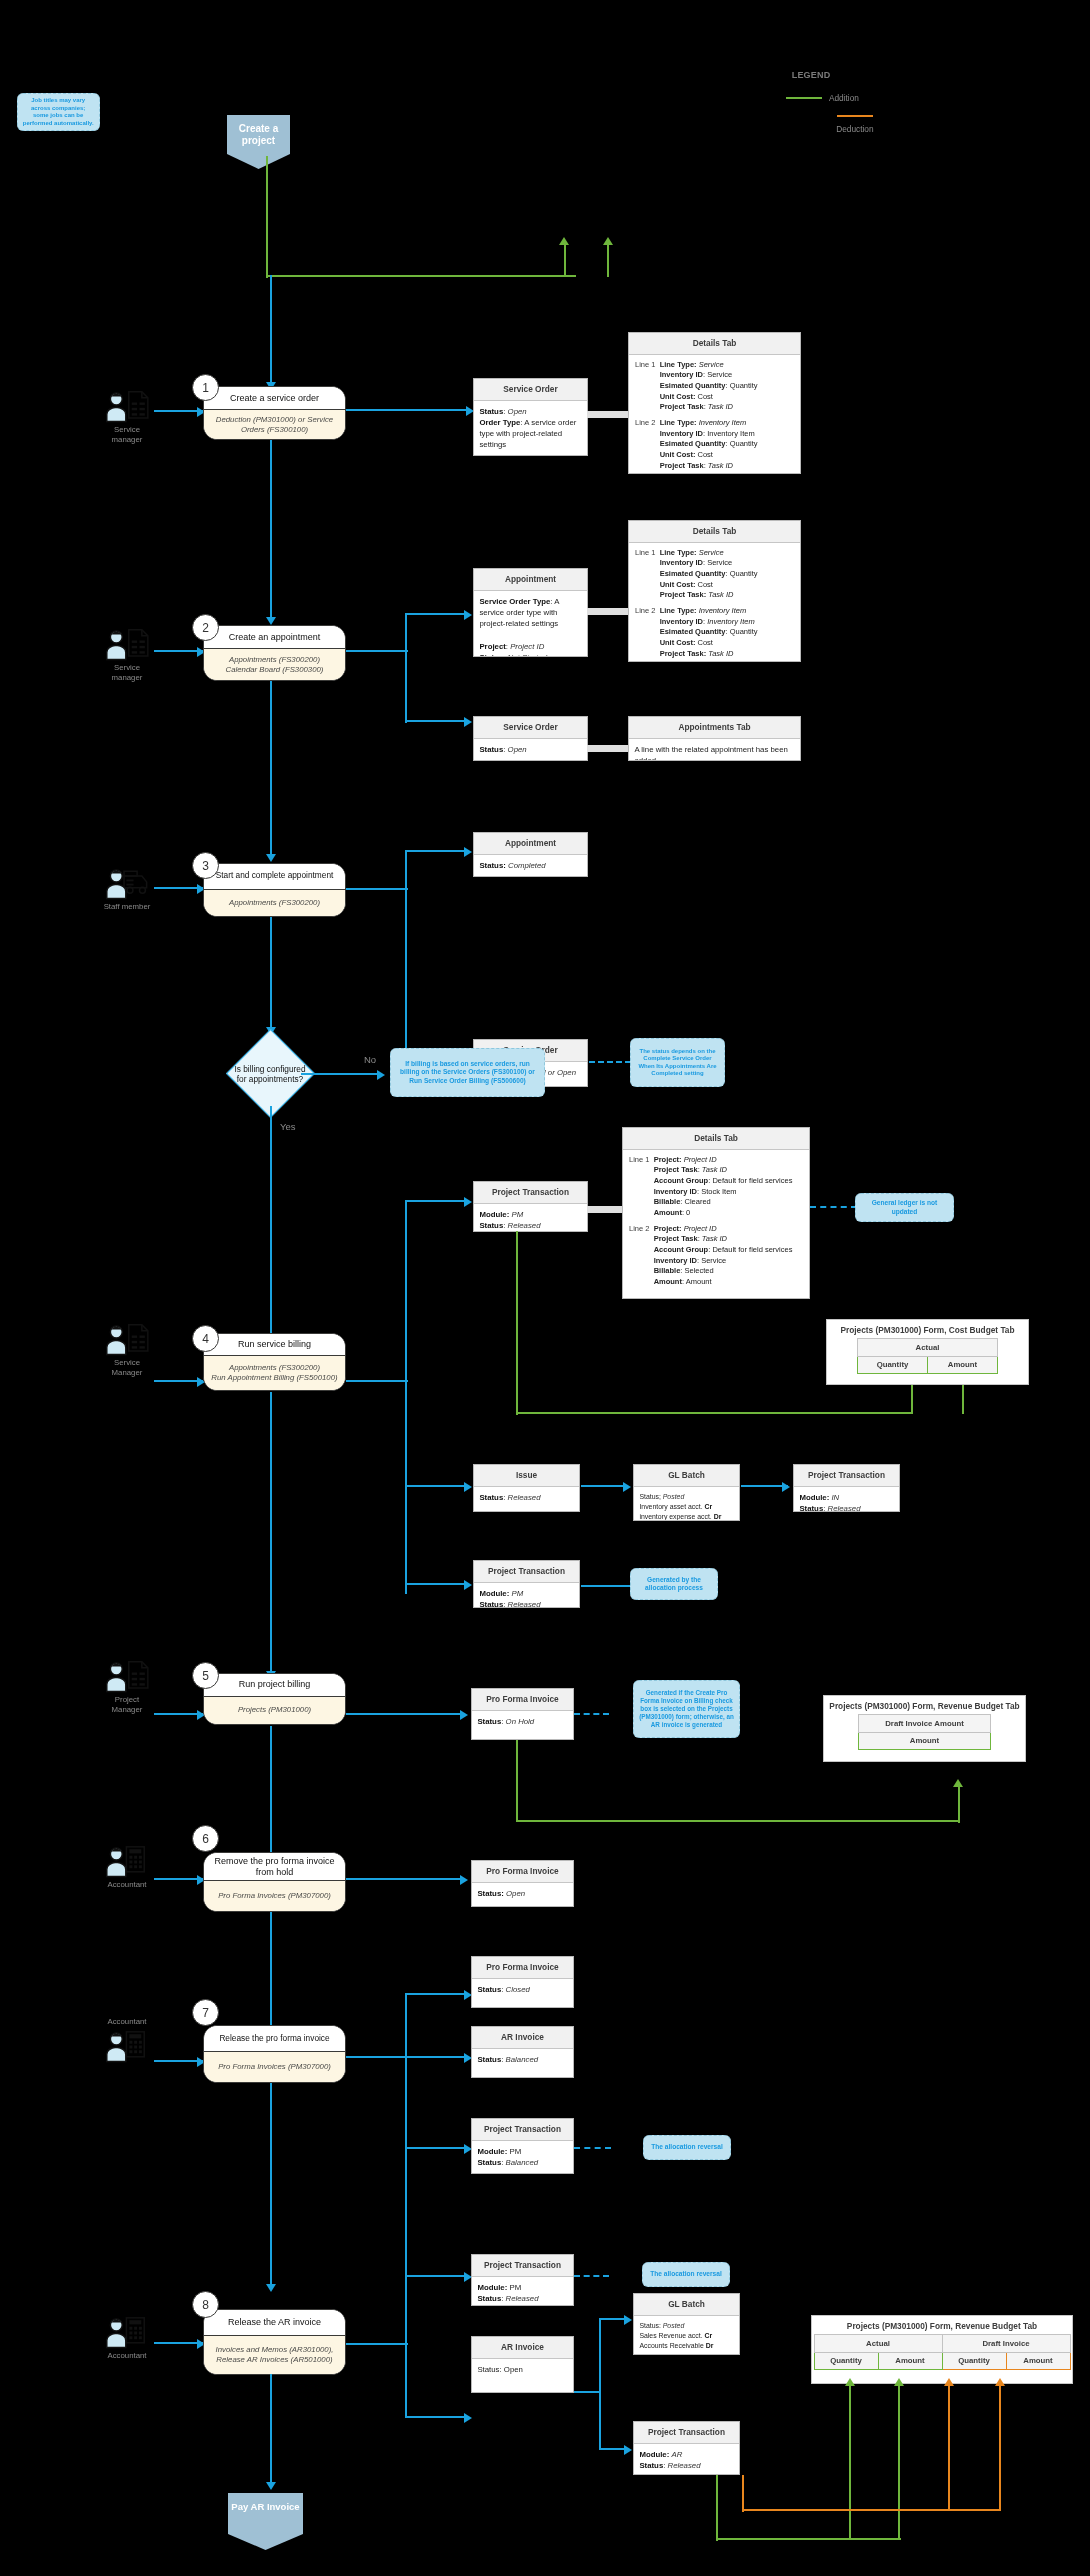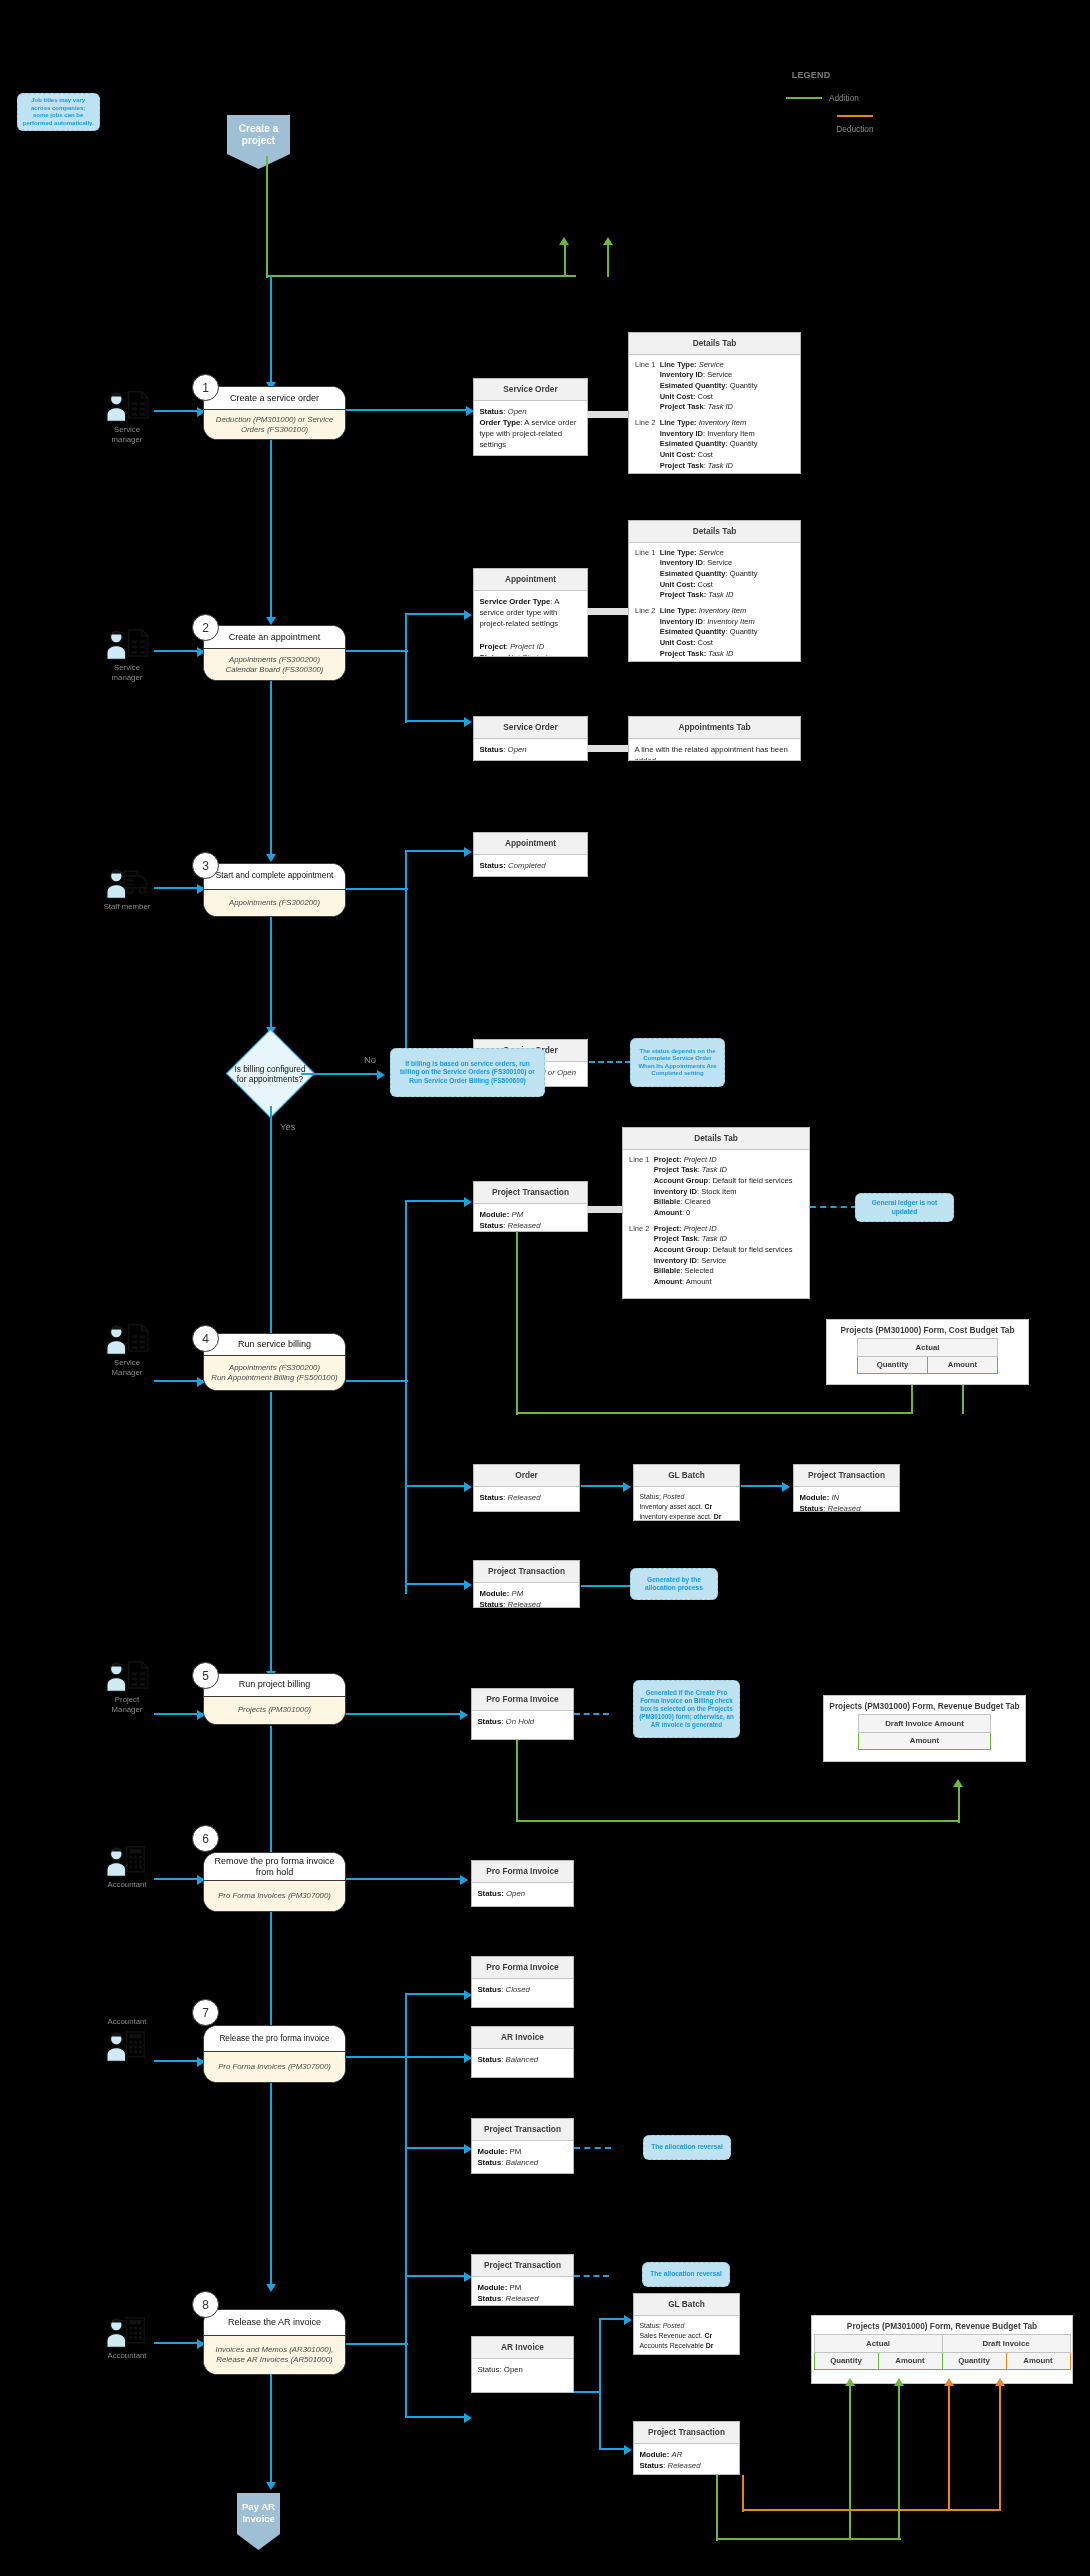--- a/index.html
+++ b/index.html
@@ -458,21 +458,21 @@
           </tr>
       <tr>
         <td class="green" style="width:57px;">Quantity</td>
         <td class="green" style="width:57px;">Amount</td>
       </tr>
     </tbody>
       </table>
   </div>
 
   <div class="abs card" style="left:473px;top:1464px;width:107px;height:48px;">
-    <div class="card-head">Order</div>
+    <div class="card-head">Issue</div>
     <div class="card-body">
         <div><b>Status</b>: <i>Released</i></div>
       </div>
   </div>
   <div class="ln h" style="left:581px;top:1485px;width:47px;"></div>
   <div class="ar ar-r" style="left:623px;top:1482px;"></div>
 
   <div class="abs card" style="left:633px;top:1464px;width:107px;height:57px;">
     <div class="card-head">GL Batch</div>
     <div class="card-body" style="font-size:6.9px;">
@@ -790,18 +790,18 @@
   <div class="gl v" style="left:898px;top:2385px;height:154px;"></div>
   <div class="ar ar-u-g" style="left:894px;top:2378px;"></div>
 
   <div class="ol v" style="left:742px;top:2475px;height:37px;"></div>
   <div class="ol h" style="left:742px;top:2509px;width:259px;"></div>
   <div class="ol v" style="left:948px;top:2385px;height:124px;"></div>
   <div class="ar ar-u-o" style="left:944px;top:2378px;"></div>
   <div class="ol v" style="left:999px;top:2385px;height:124px;"></div>
   <div class="ar ar-u-o" style="left:995px;top:2378px;"></div>
 
-  <div class="abs pennant" style="left:237px;top:2493px;width:43px;height:57px;font-size:9.5px;justify-content:center;">
+  <div class="abs pennant" style="left:228px;top:2493px;width:75px;height:57px;font-size:9.5px;justify-content:center;">
     <span>Pay AR Invoice</span>
   </div>
 
 </div>
 
 
 </body></html>

